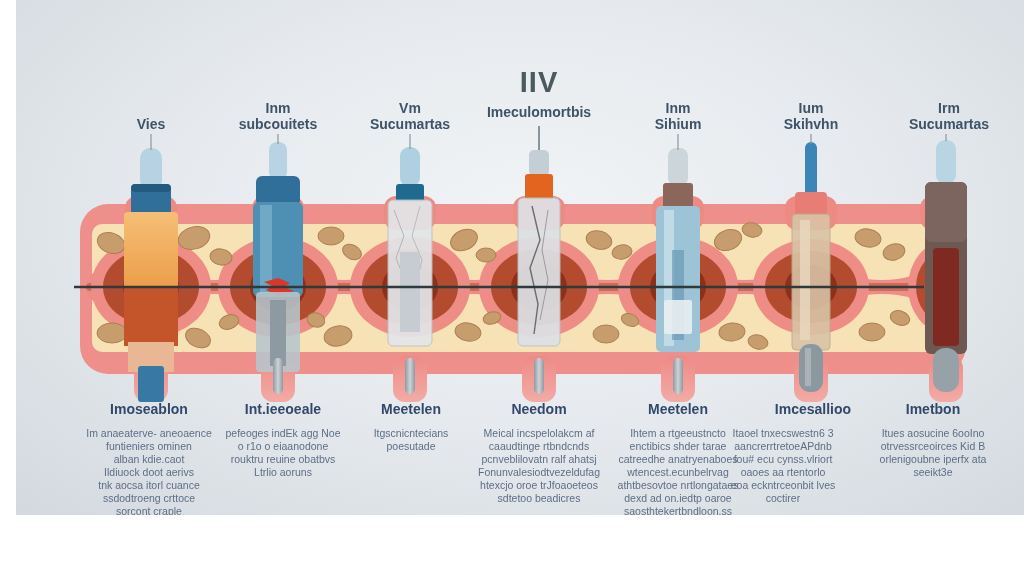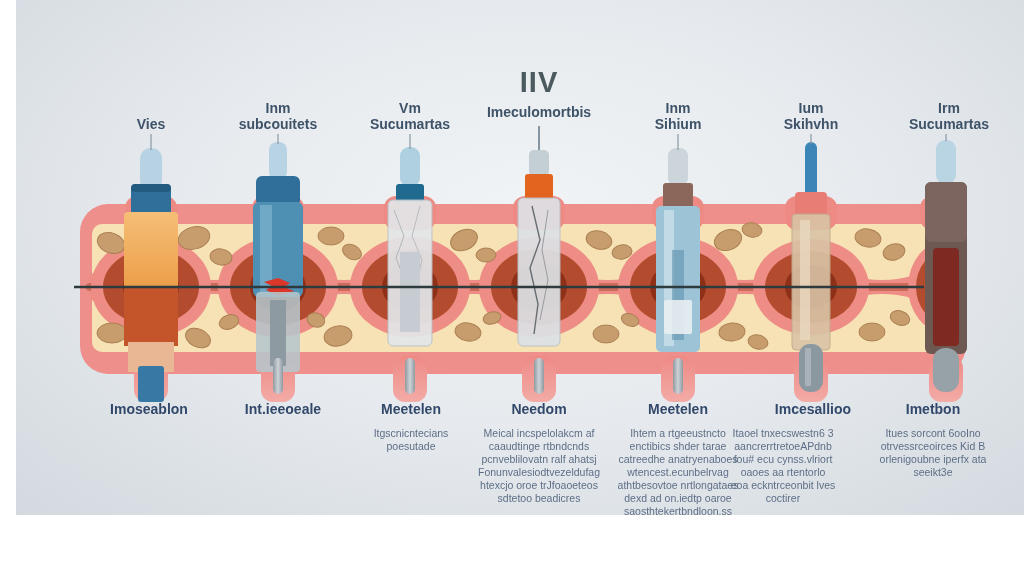--- a/index.html
+++ b/index.html
@@ -252,20 +252,31 @@
 Sucumartas</div>
 
 <div class="txt heading" style="left:133px">Imoseablon</div>
 <div class="txt heading" style="left:267px">Int.ieeoeale</div>
 <div class="txt heading" style="left:395px">Meetelen</div>
 <div class="txt heading" style="left:523px">Needom</div>
 <div class="txt heading" style="left:662px">Meetelen</div>
 <div class="txt heading" style="left:797px">Imcesallioo</div>
 <div class="txt heading" style="left:917px">Imetbon</div>
 
+<div class="txt desc" style="left:133px">Im anaeaterve- aneoaence
+funtieniers ominen
+alban kdie.caot
+Ildiuock doot aerivs
+tnk aocsa itorl cuance
+ssdodtroeng crttoce
+sorcont craple</div>
+<div class="txt desc" style="left:267px">pefeoges indEk agg Noe
+o r1o o eiaanodone
+rouktru reuine obatbvs
+Ltrlio aoruns</div>
 <div class="txt desc" style="left:395px">Itgscnicntecians
 poesutade</div>
 <div class="txt desc" style="left:523px">Meical incspelolakcm af
 caaudtinge rtbndcnds
 pcnveblilovatn ralf ahatsj
 Fonunvalesiodtvezeldufag
 htexcjo oroe trJfoaoeteos
 sdtetoo beadicres</div>
 <div class="txt desc" style="left:662px">Ihtem a rtgeeustncto
 enctibics shder tarae
@@ -273,18 +284,18 @@
 wtencest.ecunbelrvag
 athtbesovtoe nrtlongataes
 dexd ad on.iedtp oaroe
 saosthtekertbndloon.ss</div>
 <div class="txt desc" style="left:767px">Itaoel tnxecswestn6 3
 aancrerrtretoeAPdnb
 fou# ecu cynss.vlriort
 oaoes aa rtentorlo
 eoa eckntrceonbit lves
 coctirer</div>
-<div class="txt desc" style="left:917px">Itues sorcont 6ooIno
+<div class="txt desc" style="left:917px">Itues aosucine 6ooIno
 otrvessrceoirces Kid B
 orlenigoubne iperfx ata
 seeikt3e</div>
 
 </div>
 
 </body></html>

